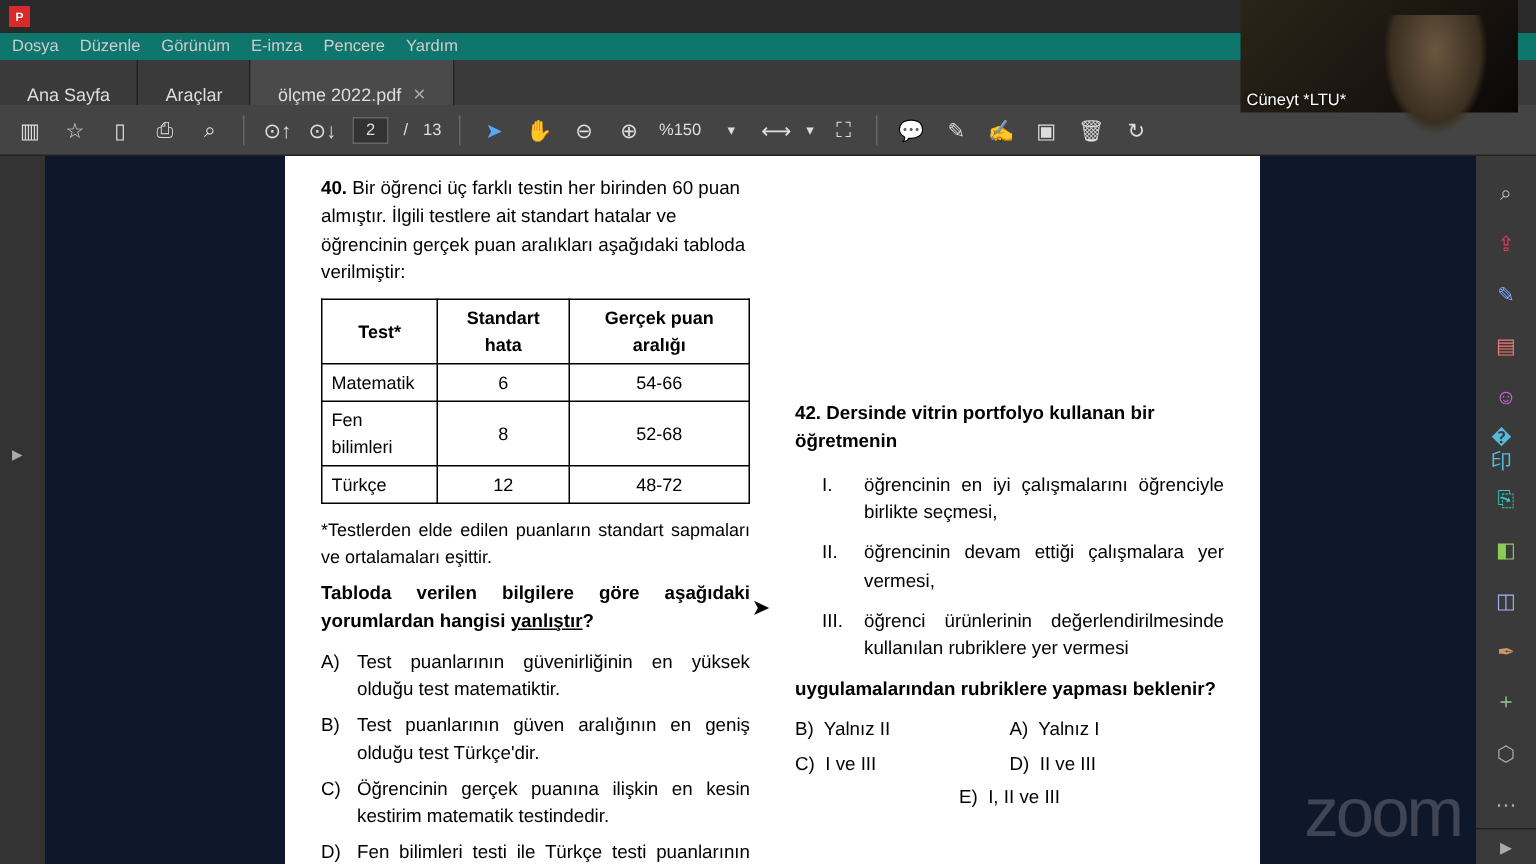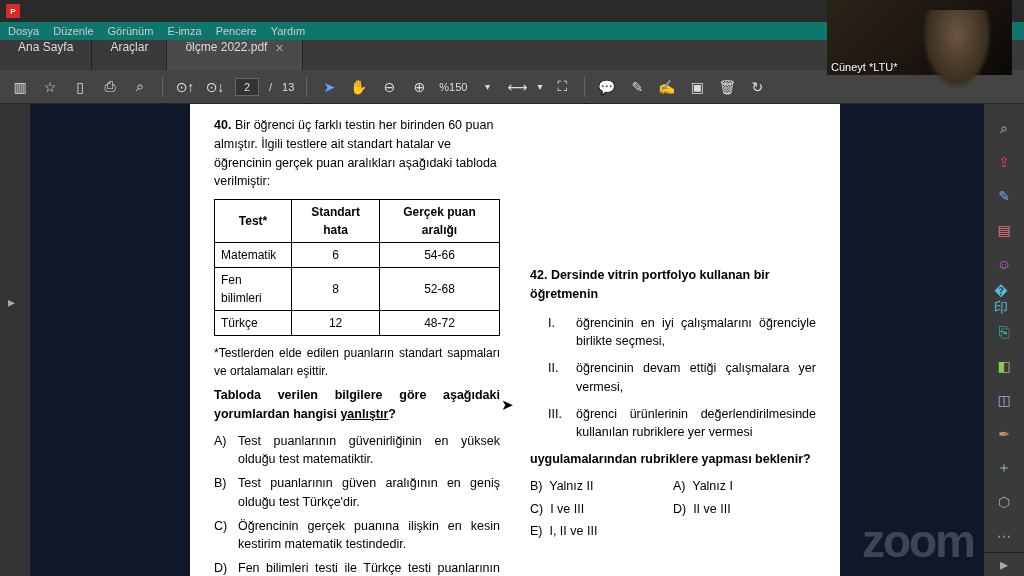--- a/index.html
+++ b/index.html
@@ -2,21 +2,21 @@
 <html><head>
 <meta charset="utf-8">
 <style>
 *{margin:0;padding:0;box-sizing:border-box;font-family:Arial,Helvetica,sans-serif}
 body{width:1024px;height:576px;background:#333;overflow:hidden;position:relative}
 .titlebar{height:22px;background:#2a2a2a;color:#ccc;display:flex;align-items:center;padding:0 6px;font-size:11px}
 .titlebar .pdf-icon{width:14px;height:14px;background:#d9292a;margin-right:6px;display:flex;align-items:center;justify-content:center;color:#fff;font-size:8px;font-weight:bold}
 .menubar{height:18px;background:#0f766e;color:#ccc;display:flex;align-items:center;gap:14px;padding:0 8px;font-size:11px}
 .menubar span{cursor:default}
 .tabbar{height:30px;background:#3a3a3a;display:flex;align-items:center;font-size:12px;color:#ddd}
-.tab{padding:0 18px;height:30px;display:flex;align-items:flex-start;gap:8px;border-right:1px solid #222;cursor:pointer}
+.tab{padding:0 18px;height:30px;display:flex;align-items:flex-end;gap:8px;border-right:1px solid #222;cursor:pointer}
 .tab.active{background:#4a4a4a}
 .tab .close{font-size:14px;color:#aaa}
 .toolbar{height:34px;background:#444;display:flex;align-items:center;gap:10px;padding:0 10px;color:#ddd;border-bottom:1px solid #222}
 .tool-icon{width:20px;height:20px;display:flex;align-items:center;justify-content:center;cursor:pointer;font-size:14px}
 .tool-sep{width:1px;height:20px;background:#666;margin:0 2px}
 .page-input{width:24px;height:18px;background:#333;border:1px solid #666;color:#ddd;font-size:11px;text-align:center}
 .page-total{font-size:11px}
 .zoom{font-size:11px}
 .doc-area{position:absolute;top:104px;left:30px;right:40px;bottom:0;background:#0f172a;overflow:hidden}
 .page{position:absolute;left:160px;top:0;width:650px;height:600px;background:#fff;padding:12px 24px 0 24px;font-size:12.5px;line-height:1.5;color:#000}
@@ -33,29 +33,29 @@
 .boldline{font-weight:bold;text-align:justify;margin-top:6px}
 .opts{margin-top:8px}
 .opt{display:flex;gap:6px;text-align:justify;margin-bottom:5px}
 .opt .lbl{min-width:18px}
 .q42{margin-top:150px}
 .roman{margin:10px 0 0 18px}
 .roman li{list-style:none;display:flex;gap:6px;text-align:justify;margin-bottom:8px}
 .roman .rn{min-width:22px}
 .inline-opts{display:flex;flex-wrap:wrap;gap:0;margin-top:8px}
 .inline-opts div{width:50%;margin-bottom:4px;font-size:12.5px}
-.inline-opts div.full{width:100%;text-align:left}
+.inline-opts div.full{width:100%;text-align:center}
 .left-strip{position:absolute;top:104px;left:0;width:30px;bottom:0;background:#333}
 .left-strip .arrow{position:absolute;left:8px;top:190px;color:#aaa;font-size:14px}
 .right-panel{position:absolute;top:104px;right:0;width:40px;bottom:0;background:#3a3a3a;display:flex;flex-direction:column;align-items:center;gap:14px;padding-top:14px}
 .rp-icon{width:20px;height:20px;display:flex;align-items:center;justify-content:center;font-size:14px;cursor:pointer}
 .webcam{position:absolute;top:0;right:12px;width:185px;height:75px;background:#1a1a1a;background:linear-gradient(135deg,#2a2518 0%,#1a1410 60%,#0a0806 100%)}
 .webcam .name{position:absolute;bottom:2px;left:4px;color:#fff;font-size:11px;text-shadow:0 0 2px #000}
 .webcam .person{position:absolute;right:20px;top:10px;width:70px;height:80px;background:radial-gradient(ellipse at 50% 30%,#6b5640 0%,#3a2f20 60%,transparent 70%)}
-.zoom-wm{position:absolute;bottom:8px;right:50px;color:rgba(255,255,255,.2);font-size:46px;font-weight:700;letter-spacing:-2px;pointer-events:none}
+.zoom-wm{position:absolute;bottom:8px;right:50px;color:rgba(255,255,255,.2);font-size:46px;font-weight:400;letter-spacing:-2px;pointer-events:none}
 .bottom-strip{position:absolute;bottom:0;right:0;width:40px;height:24px;background:#3a3a3a;display:flex;align-items:center;justify-content:center;color:#aaa;border-top:1px solid #222}
 .cursor{position:absolute;left:501px;top:396px;font-size:15px;color:#000;pointer-events:none}
 .under{text-decoration:underline}
 </style>
 </head>
 <body>
 
 <div class="titlebar">
   <span class="pdf-icon">P</span>
 </div>

